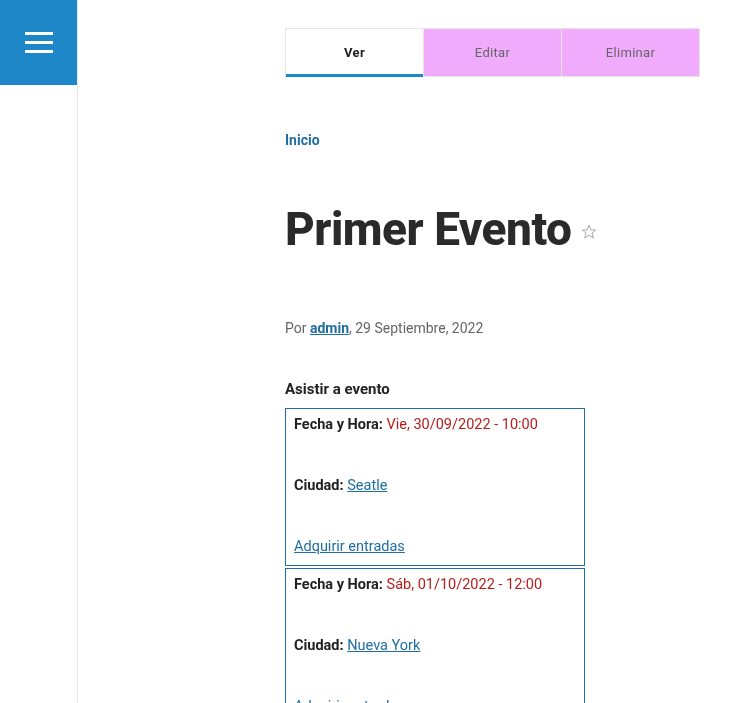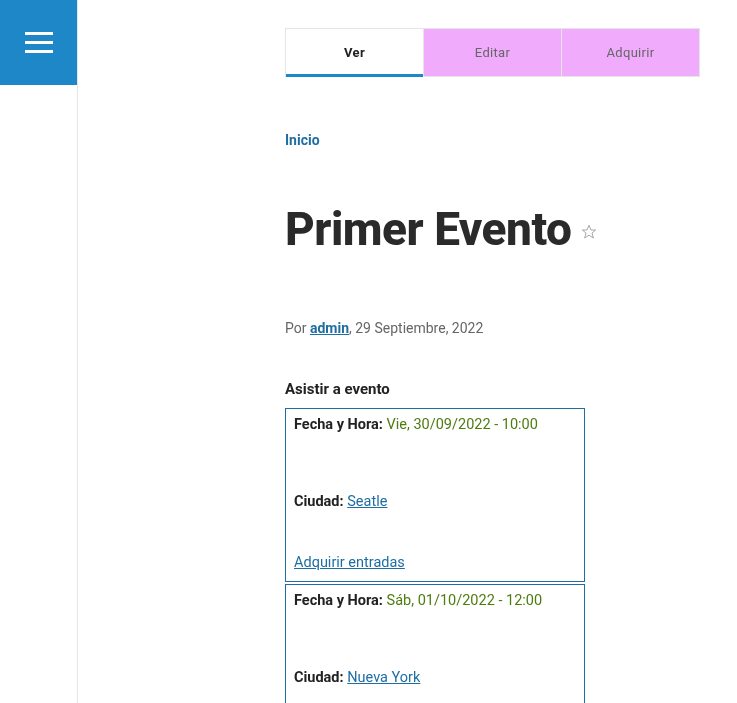--- a/index.html
+++ b/index.html
@@ -17,23 +17,23 @@
   .breadcrumb { margin-top: 55px; font-size: 14px; font-weight: 700; color: #1e6ea3; cursor: pointer; }
   .title-row { display: flex; align-items: center; gap: 10px; margin-top: 58px; }
   .page-title { font-size: 46px; font-weight: 800; color: #2a2a2a; letter-spacing: -0.5px; line-height: 1; }
   .star-icon { width: 16px; height: 16px; margin-top: 6px; }
   .star-icon svg { width: 16px; height: 16px; stroke: #999; fill: none; stroke-width: 1.3; }
   .byline { margin-top: 68px; font-size: 14px; color: #666; }
   .byline .author { color: #1e6ea3; font-weight: 700; text-decoration: underline; cursor: pointer; margin-top: 35px; }
   .section-title { margin-top: 44px; font-size: 15px; font-weight: 700; color: #222; margin-bottom: 10px; }
   .event-card { border: 1px solid #1e6ea3; padding: 7px 8px 10px 8px; margin-bottom: 2px; width: 300px; }
   .field-row { font-size: 14.5px; margin-top: 0; }
-  .field-row + .field-group { margin-top: 60px; }
+  .field-row + .field-group { margin-top: 44px; }
   .field-label { font-weight: 700; color: #222; }
-  .field-value { color: #4d7c0f; }
+  .field-value { color: #b91c1c; }
   .link { color: #1e6ea3; text-decoration: underline; cursor: pointer; }
   .acquire { margin-top: 44px; font-size: 14.5px; }
 </style>
 </head>
 <body>
 
 <div class="hamburger-btn">
   <div class="lines">
     <span></span>
       <span></span>
@@ -41,21 +41,21 @@
   </div>
 </div>
 
 <div class="vline"></div>
 
 <div class="content">
 
   <div class="tabs">
     <div class="tab active">Ver</div>
     <div class="tab">Editar</div>
-    <div class="tab">Adquirir</div>
+    <div class="tab">Eliminar</div>
   </div>
 
   <div class="breadcrumb">Inicio</div>
 
   <div class="title-row">
     <h1 class="page-title">Primer Evento</h1>
     <span class="star-icon">
       <svg viewBox="0 0 24 24">
           <polygon points="12,2 15,9 22,9 16.5,13.5 18.5,21 12,16.8 5.5,21 7.5,13.5 2,9 9,9"></polygon>
         </svg>

